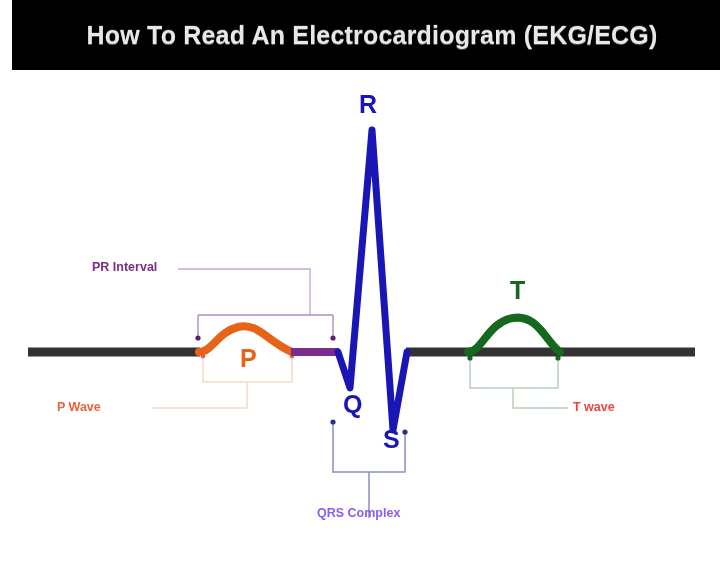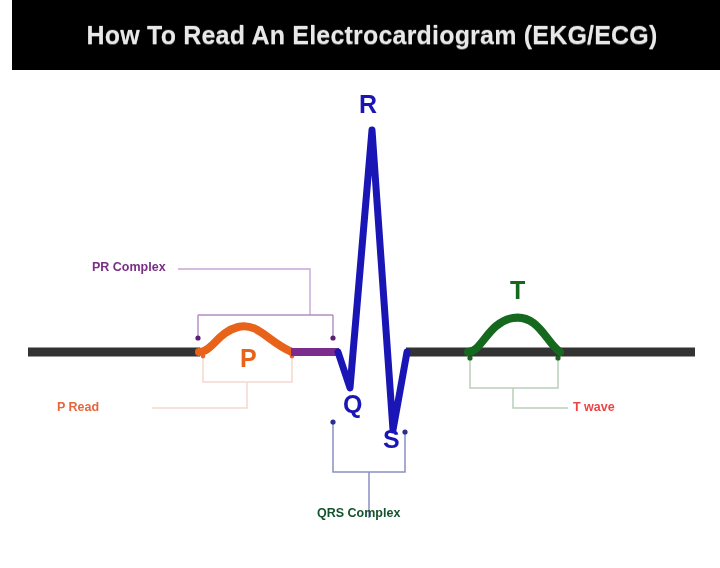--- a/index.html
+++ b/index.html
@@ -70,21 +70,21 @@
     font-weight: bold;
   }
   #label-R { left: 359px; top: 22px;  color: #1a15b5; }
   #label-P { left: 240px; top: 276px; color: #e8621a; }
   #label-Q { left: 343px; top: 322px; color: #1a15b5; }
   #label-S { left: 383px; top: 357px; color: #1a15b5; }
   #label-T { left: 510px; top: 208px; color: #15691f; }
 
   #label-pr-interval  { left: 92px;  top: 191px; color: #7a2e86; }
   #label-p-wave       { left: 57px;  top: 331px; color: #e8653c; }
-  #label-qrs-complex  { left: 317px; top: 437px; color: #14532d; }
+  #label-qrs-complex  { left: 317px; top: 437px; color: #8b5cf6; }
   #label-t-wave       { left: 573px; top: 331px; color: #ef4444; }
 </style>
 </head>
 <body>
 
 <div id="page">
 
   <div id="header-band">
     <div id="header-title">How To Read An Electrocardiogram (EKG/ECG)</div>
   </div>
@@ -136,19 +136,19 @@
 
       <path d="M 468 282 C 482 282 488 252 513 248 C 538 244 546 272 560 282" fill="none" stroke="#15691f" stroke-width="8" stroke-linecap="round" stroke-linejoin="round"></path>
     </svg>
 
     <div class="lbl lbl-wave-letter" id="label-R">R</div>
     <div class="lbl lbl-wave-letter" id="label-P">P</div>
     <div class="lbl lbl-wave-letter" id="label-Q">Q</div>
     <div class="lbl lbl-wave-letter" id="label-S">S</div>
     <div class="lbl lbl-wave-letter" id="label-T">T</div>
 
-    <div class="lbl lbl-annot" id="label-pr-interval">PR Complex</div>
-    <div class="lbl lbl-annot" id="label-p-wave">P Read</div>
+    <div class="lbl lbl-annot" id="label-pr-interval">PR Interval</div>
+    <div class="lbl lbl-annot" id="label-p-wave">P Wave</div>
     <div class="lbl lbl-annot" id="label-qrs-complex">QRS Complex</div>
     <div class="lbl lbl-annot" id="label-t-wave">T wave</div>
 
   </div>
 </div>
 
 </body></html>

